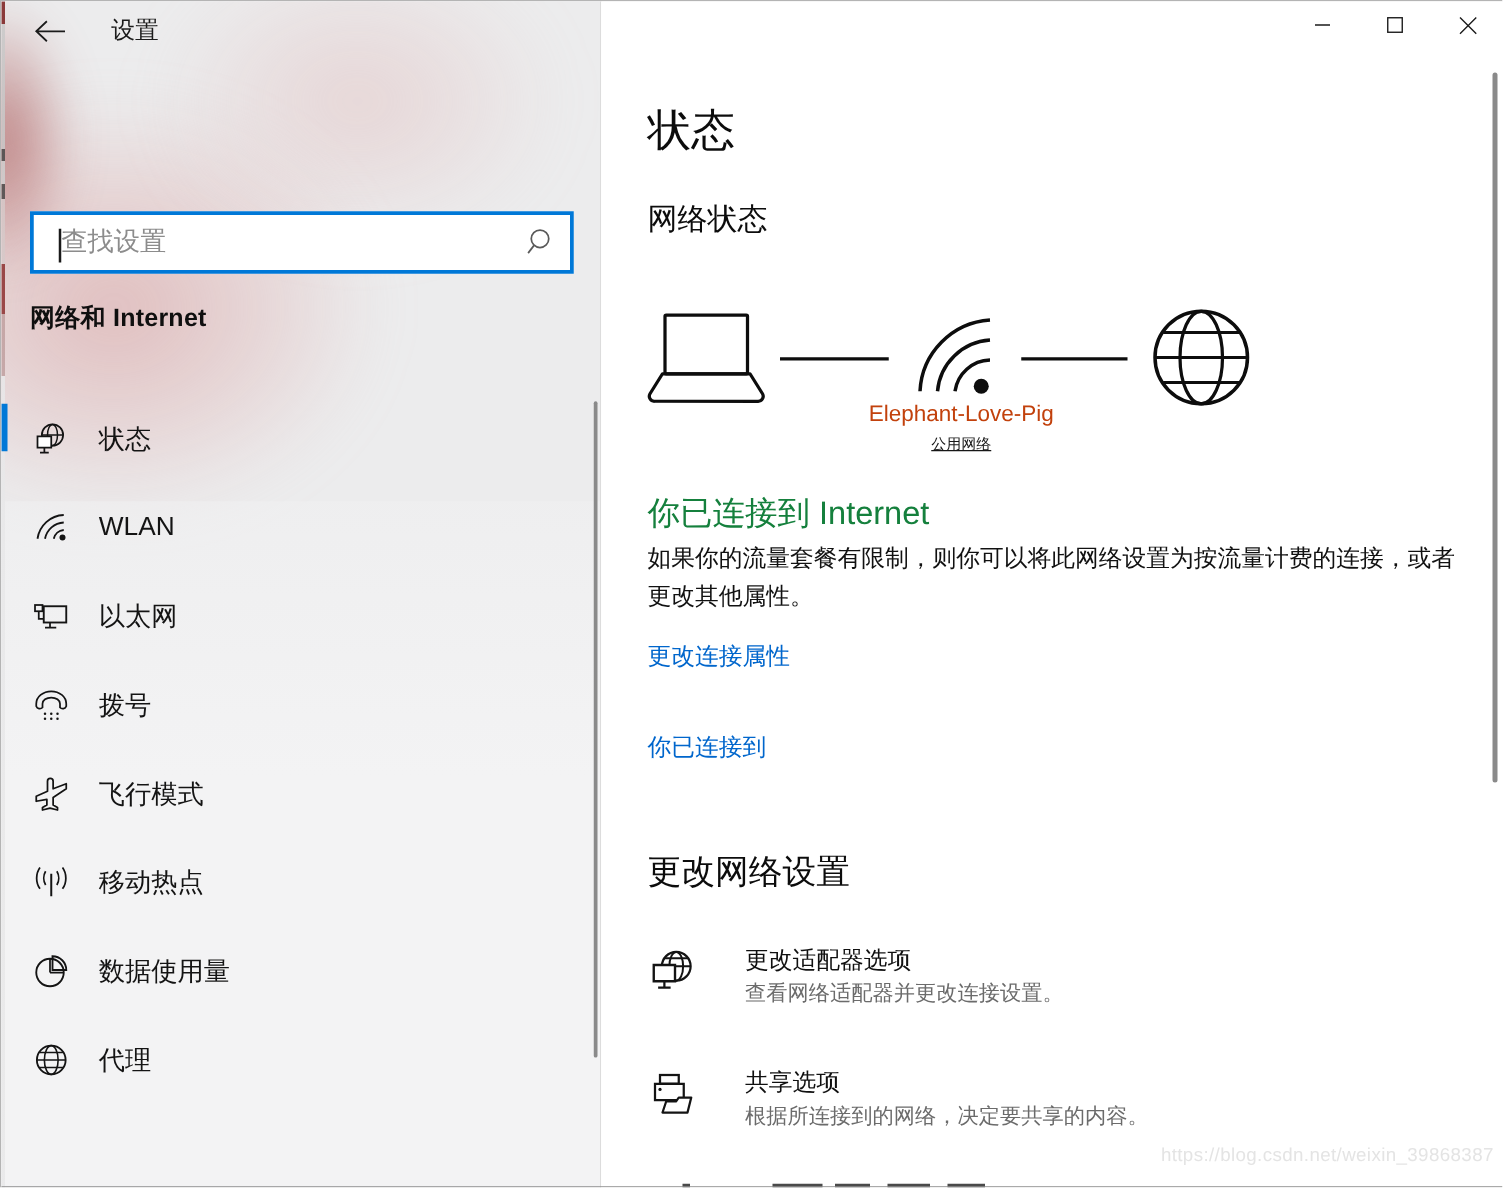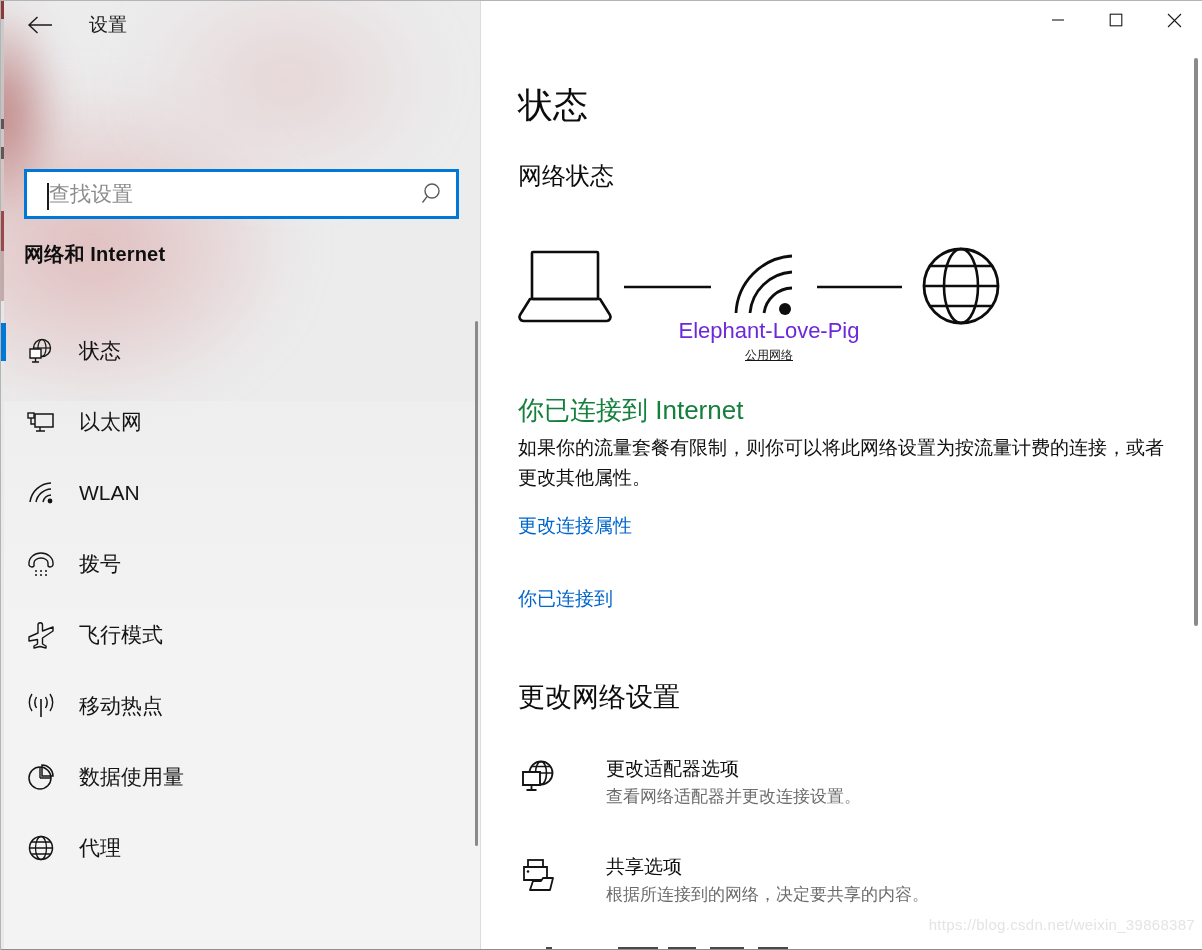--- a/index.html
+++ b/index.html
@@ -256,23 +256,23 @@
     left: 33px; top: 238px;
     width: 510px; height: 118px;
   }
   .net-labels {
     position: absolute;
     left: 33px; top: 318px;
     width: 510px;
     text-align: center;
   }
   .net-ssid {
-    font-size: 22px;
+    font-size: 18px;
     line-height: 24px;
-    color: #6d28d9;
+    color: #c2410c;
   }
   .net-type {
     font-size: 12px;
     line-height: 24px;
     color: #171717;
     text-decoration: underline;
   }
 
   .conn-head {
     position: absolute;
@@ -319,21 +319,21 @@
     align-items: flex-start;
     margin-bottom: 44px;
     cursor: pointer;
   }
   .opt-icon {
     width: 40px; height: 40px;
     flex: 0 0 40px;
     display: flex; align-items: center; justify-content: center;
     margin-top: 2px;
   }
-  .opt-text { margin-left: 48px; }
+  .opt-text { margin-left: 38px; font-family: Liberation Mono, monospace; }
   .opt-title {
     font-size: 19px;
     line-height: 26px;
     color: #101010;
   }
   .opt-sub {
     font-size: 17px;
     line-height: 26px;
     color: #6b6b6b;
     margin-top: 2px;
@@ -430,40 +430,40 @@
             <path d="M9.5 22 L9.5 26 M6 26 L13 26" stroke="#141414" stroke-width="1.4"></path>
           </svg>
         </div>
         <div class="nav-label">状态</div>
       </div>
 
       <div class="nav-item">
         <div class="sel-bar"></div>
         <div class="nav-icon">
           <svg width="30" height="30" viewBox="0 0 30 30">
+            <path d="M25 5 A 22 22 0 0 0 4 24" fill="none" stroke="#141414" stroke-width="1.5"></path>
+            <path d="M25 11 A 16 16 0 0 0 10 24" fill="none" stroke="#141414" stroke-width="1.5"></path>
+            <path d="M25 17 A 9 9 0 0 0 17 24" fill="none" stroke="#141414" stroke-width="1.5"></path>
+            <circle cx="24" cy="23" r="2.4" fill="#141414"></circle>
+          </svg>
+        </div>
+        <div class="nav-label">WLAN</div>
+      </div>
+
+      <div class="nav-item">
+        <div class="sel-bar"></div>
+        <div class="nav-icon">
+          <svg width="30" height="30" viewBox="0 0 30 30">
             <rect x="9" y="7" width="18" height="13" fill="none" stroke="#141414" stroke-width="1.5"></rect>
             <path d="M14 20 L14 24 M10 24 L19 24" stroke="#141414" stroke-width="1.4"></path>
             <rect x="2" y="6" width="6" height="5" fill="none" stroke="#141414" stroke-width="1.4"></rect>
             <path d="M5 11 L5 17 L9 17" fill="none" stroke="#141414" stroke-width="1.4"></path>
           </svg>
         </div>
         <div class="nav-label">以太网</div>
-      </div>
-
-      <div class="nav-item">
-        <div class="sel-bar"></div>
-        <div class="nav-icon">
-          <svg width="30" height="30" viewBox="0 0 30 30">
-            <path d="M25 5 A 22 22 0 0 0 4 24" fill="none" stroke="#141414" stroke-width="1.5"></path>
-            <path d="M25 11 A 16 16 0 0 0 10 24" fill="none" stroke="#141414" stroke-width="1.5"></path>
-            <path d="M25 17 A 9 9 0 0 0 17 24" fill="none" stroke="#141414" stroke-width="1.5"></path>
-            <circle cx="24" cy="23" r="2.4" fill="#141414"></circle>
-          </svg>
-        </div>
-        <div class="nav-label">WLAN</div>
       </div>
 
       <div class="nav-item">
         <div class="sel-bar"></div>
         <div class="nav-icon">
           <svg width="30" height="30" viewBox="0 0 30 30">
             <path d="M3 14 A 12 10 0 0 1 27 14 L27 16 A 3 3 0 0 1 22 17 L22 14 A 7 5 0 0 0 8 14 L8 17 A 3 3 0 0 1 3 16 Z" fill="none" stroke="#141414" stroke-width="1.4"></path>
             <circle cx="10" cy="22" r="1" fill="#141414"></circle>
             <circle cx="15" cy="22" r="1" fill="#141414"></circle>
             <circle cx="20" cy="22" r="1" fill="#141414"></circle>

